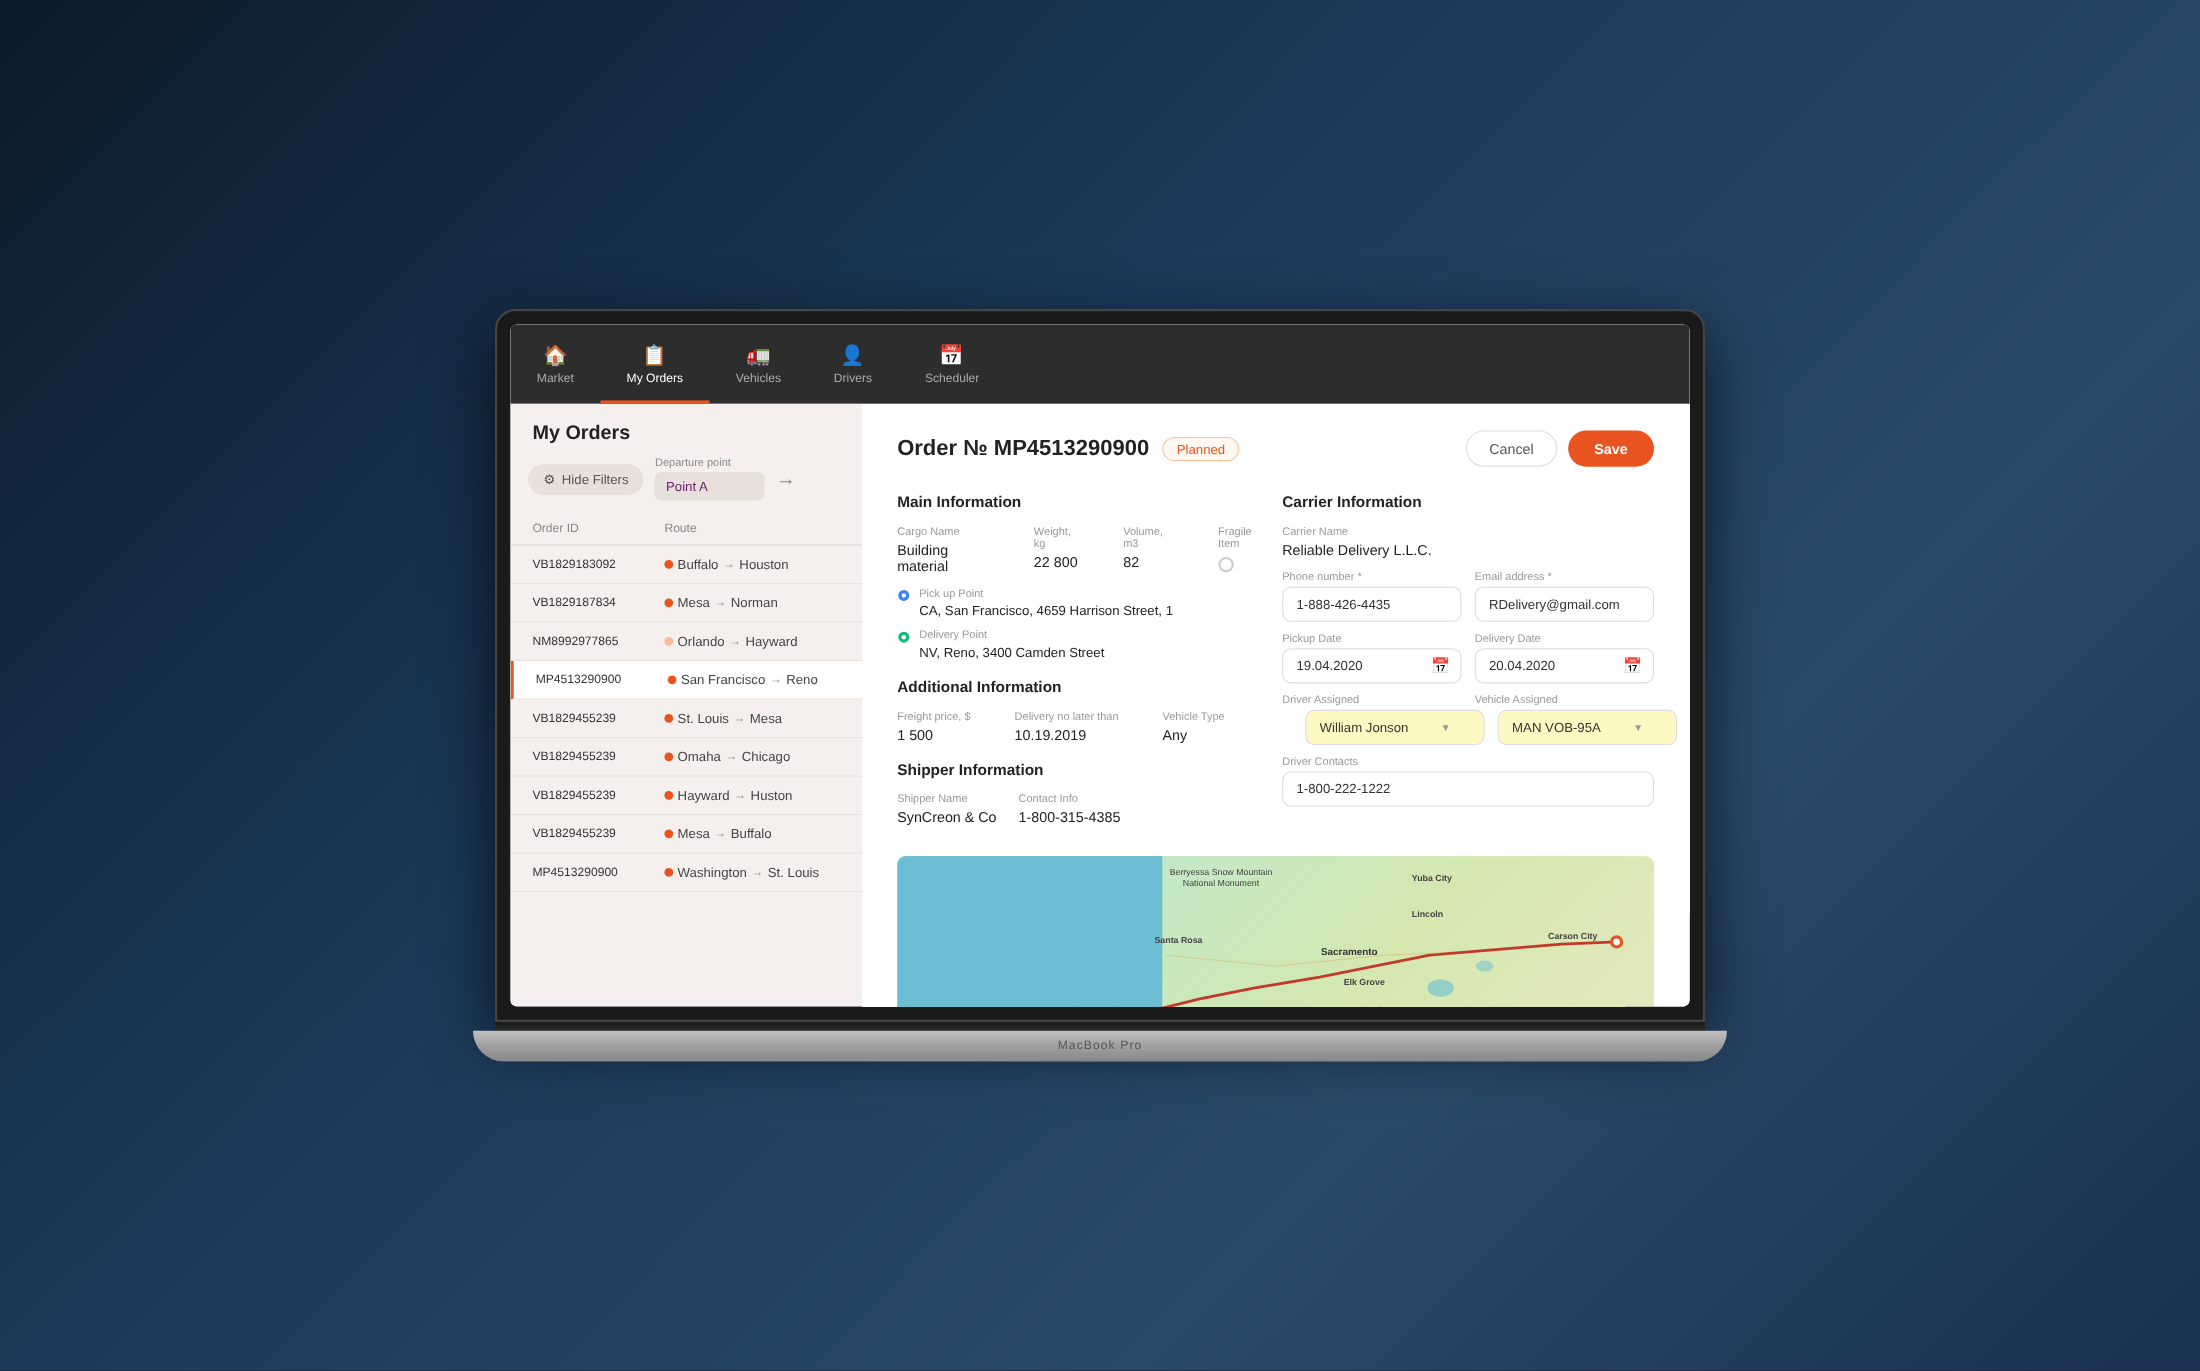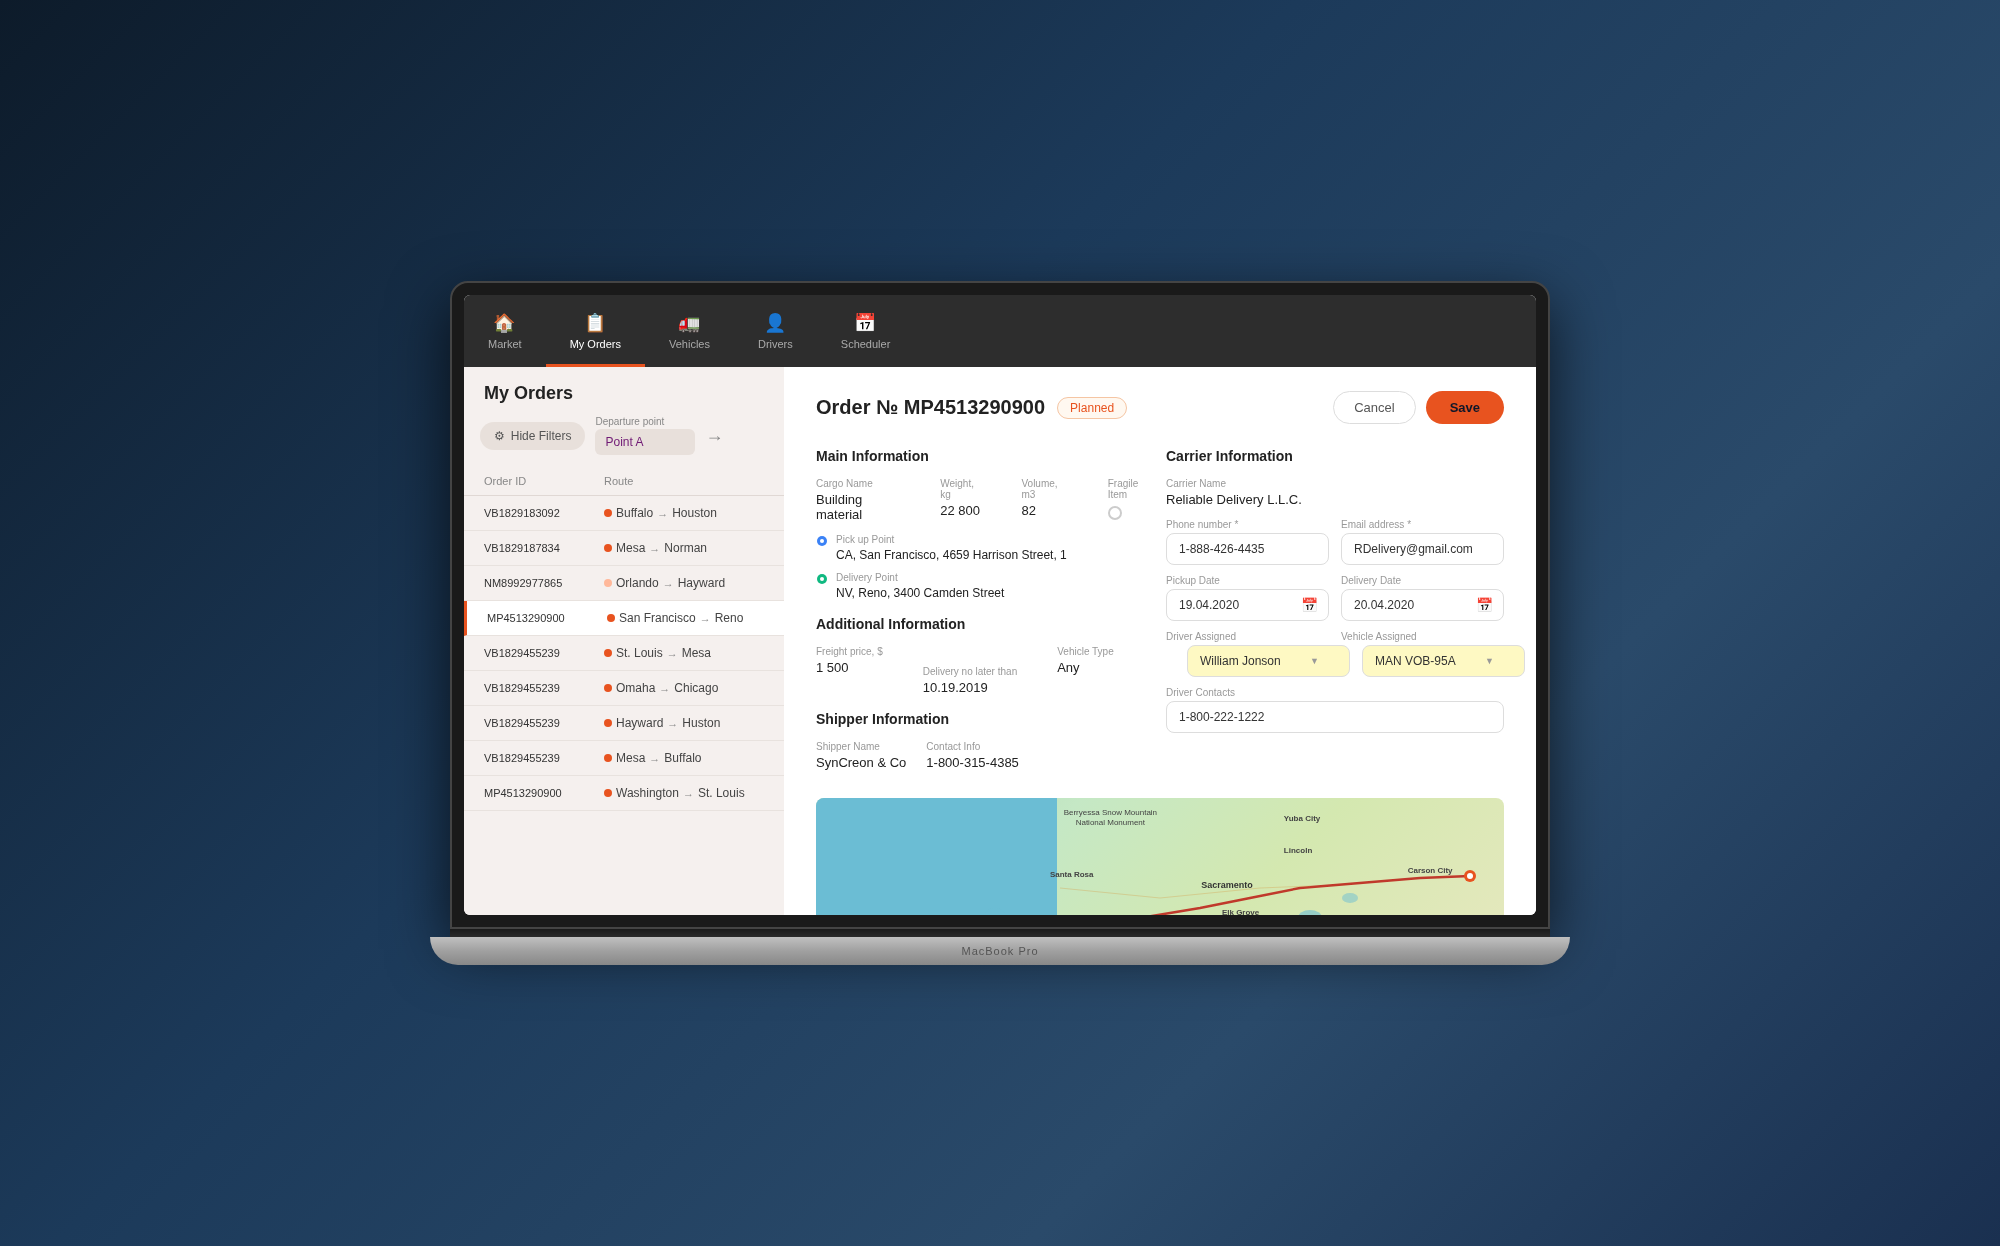--- a/index.html
+++ b/index.html
@@ -244,21 +244,21 @@
       font-size: 13px;
       color: #555;
       cursor: pointer;
     }
     .btn-save {
       background: #e8531f;
       border: none;
       border-radius: 20px;
       padding: 8px 24px;
       font-size: 13px;
-      color: #0f172a;
+      color: #ffffff;
       cursor: pointer;
       font-weight: 600;
     }
     
     .info-grid {
       display: grid;
       grid-template-columns: 1fr 1fr;
       gap: 12px;
       margin-bottom: 16px;
     }
@@ -582,21 +582,21 @@
                   <div class="field-value" style="font-size:12px;">NV, Reno, 3400 Camden Street</div>
                 </div>
               </div>
 
               <div class="section-title" style="margin-top:16px;">Additional Information</div>
               <div class="fields-row">
                 <div class="field-group">
                   <div class="field-label">Freight price, $</div>
                   <div class="field-value">1 500</div>
                 </div>
-                <div class="field-group" style="margin-left:20px;margin-top:20px;">
+                <div class="field-group" style="margin-left:20px;">
                   <div class="field-label">Delivery no later than</div>
                   <div class="field-value">10.19.2019</div>
                 </div>
                 <div class="field-group" style="margin-left:20px;">
                   <div class="field-label">Vehicle Type</div>
                   <div class="field-value">Any</div>
                 </div>
               </div>
 
               <div class="section-title" style="margin-top:16px;">Shipper Information</div>

